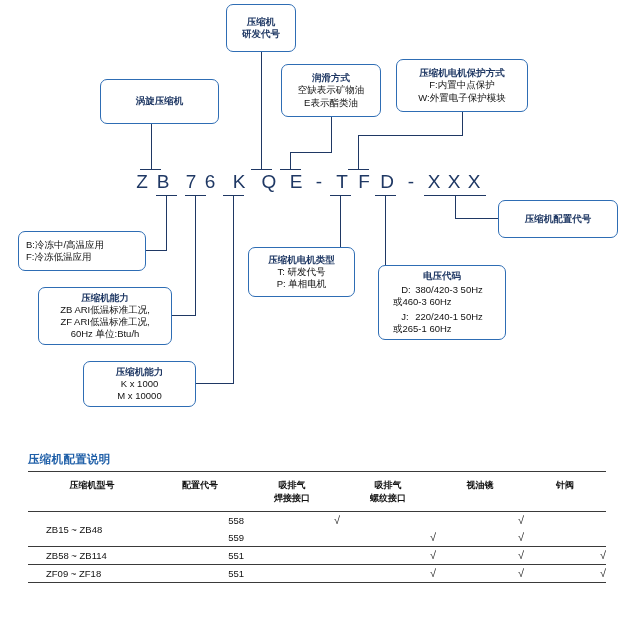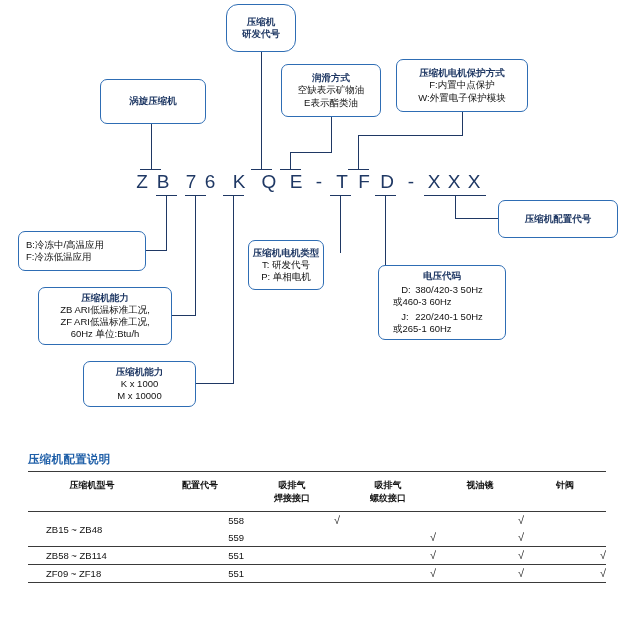--- a/index.html
+++ b/index.html
@@ -62,25 +62,25 @@
   tbody td.mdl{text-align:left;padding-left:18px;}
   tr.sep{border-bottom:1.1px solid #3A3A3A;}
   .chk{font-size:11px;color:#222;}
   #tbot{height:1.3px;background:#3A3A3A;width:578px;}
 </style>
 </head>
 <body>
 
 <div id="diagram-area">
 
-  <div class="box" style="left:100px;top:79px;width:106px;height:45px;">
+  <div class="box" style="left:100px;top:79px;width:119px;height:45px;">
     <div class="t">涡旋压缩机</div>
   </div>
 
-  <div class="box" style="left:226px;top:4px;width:70px;height:48px;border-radius:12px;">
+  <div class="box" style="left:226px;top:4px;width:70px;height:48px;">
     <div class="t">压缩机</div>
     <div class="t">研发代号</div>
   </div>
 
   <div class="box" style="left:281px;top:64px;width:100px;height:53px;">
     <div class="t">润滑方式</div>
     <div class="b">空缺表示矿物油</div>
     <div class="b">E表示酯类油</div>
   </div>
 
@@ -105,21 +105,21 @@
     <div class="b">ZF ARI低温标准工况,</div>
     <div class="b">60Hz 单位:Btu/h</div>
   </div>
 
   <div class="box" style="left:83px;top:361px;width:113px;height:46px;">
     <div class="t">压缩机能力</div>
     <div class="b">K x 1000</div>
     <div class="b">M x 10000</div>
   </div>
 
-  <div class="box" style="left:248px;top:240px;width:76px;height:50px;">
+  <div class="box" style="left:248px;top:247px;width:107px;height:50px;">
     <div class="t">压缩机电机类型</div>
     <div class="b">T: 研发代号</div>
     <div class="b">P: 单相电机</div>
   </div>
 
   <div class="box" style="left:378px;top:265px;width:128px;height:75px;">
     <div class="t" style="margin-bottom:2px;">电压代码</div>
 
     <div class="vrow">
       <span class="k">D:</span>

